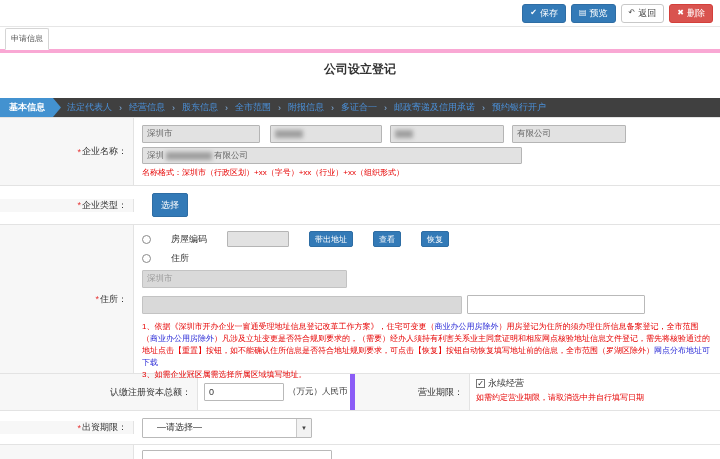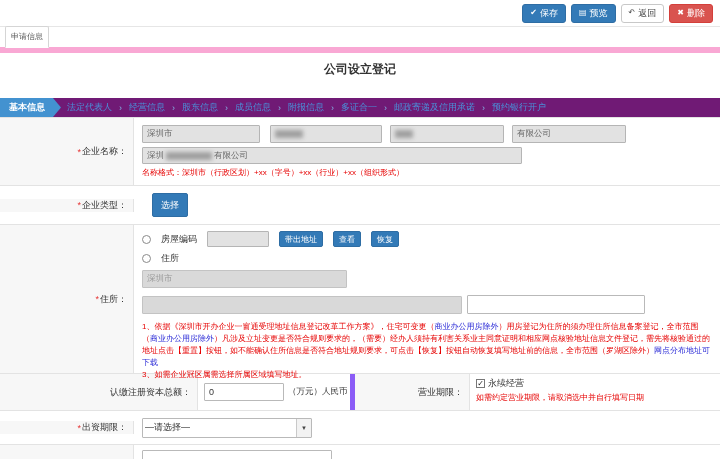--- a/index.html
+++ b/index.html
@@ -10,46 +10,46 @@
     font-size:9px; color:#333;
   }
   
   .toolbar { height:27px; display:flex; justify-content:flex-end; align-items:center; gap:5px; padding:0 7px; border-bottom:1px solid #e6e6e6; }
   .btn { height:19px; font-size:9px; padding:0 7px; border-radius:3px; border:1px solid transparent; display:inline-flex; align-items:center; gap:3px; color:#fff; cursor:pointer; white-space:nowrap; }
   .btn .ic { font-size:8px; line-height:1; }
   .btn-blue { background:#337ab7; border-color:#2e6da4; }
   .btn-white { background:#fff; color:#444; border-color:#c8c8c8; }
   .btn-red { background:#d9534f; border-color:#d43f3a; }
   
-  .tabstrip { height:26px; border-bottom:6px solid #f9a8d4; display:flex; align-items:flex-end; padding-left:5px; }
+  .tabstrip { height:26px; border-bottom:4px solid #f9a8d4; display:flex; align-items:flex-end; padding-left:5px; }
   .tab { font-size:8px; color:#555; background:#fff; border:1px solid #d5d5d5; border-bottom-color:#fff; border-radius:2px 2px 0 0; padding:4px 5px 5px; margin-bottom:-1px; cursor:pointer; }
   
   .titlebar { height:45px; text-align:center; padding-top:8px; }
   .page-title { font-size:12px; font-weight:bold; color:#333; }
   
-  .wizard { height:19px; background:#701a75; display:flex; align-items:center; font-size:9px; color:#4a90d9; overflow:hidden; }
+  .wizard { height:19px; background:#404040; display:flex; align-items:center; font-size:9px; color:#4a90d9; overflow:hidden; }
   .wactive { background:#4392d0; color:#fff; font-weight:bold; height:19px; display:inline-flex; align-items:center; padding:0 16px 0 9px; clip-path:polygon(0 0, calc(100% - 8px) 0, 100% 50%, calc(100% - 8px) 100%, 0 100%); cursor:pointer; }
   .witem { padding:0 6px; cursor:pointer; white-space:nowrap; }
   .wsep { color:#85b4e4; padding:0 1px; }
   
   .form { border-top:1px solid #e3e3e3; }
   .row { display:flex; border-bottom:1px solid #e3e3e3; }
   .labelcol { width:134px; background:#f7f7f7; border-right:1px solid #e3e3e3; display:flex; align-items:center; justify-content:flex-end; padding-right:6px; color:#333; flex:none; }
   .labelcol.wide { width:198px; }
   .labelcol.mid { width:120px; border-left:5px solid #8b5cf6; }
   .star { color:#e53333; margin-right:1px; }
   .content { flex:1; padding-left:8px; position:relative; }
   .ginput { background:#e2e2e2; border:1px solid #b5b5b5; height:18px; display:inline-flex; align-items:center; padding:0 4px; color:#666; font-size:8.5px; border-radius:1px; }
   .ginput.flat { background:#d9d9d9; border-color:#c3c3c3; }
   .winput { background:#fff; border:1px solid #b9b9b9; height:19px; padding:0 4px; font-size:9px; color:#333; border-radius:1px; font-family:inherit; }
   .redact { display:inline-block; height:8px; background:#8f8f8f; filter:blur(2px); border-radius:1px; opacity:.8; }
   .hint-red { color:#e60000; font-size:8px; }
   .sbtn { background:#337ab7; border:1px solid #2e6da4; color:#fff; font-size:8px; height:16px; display:inline-flex; align-items:center; padding:0 5px; border-radius:2px; cursor:pointer; white-space:nowrap; }
   .radio { width:9px; height:9px; border:1px solid #8a8a8a; border-radius:50%; background:#fff; display:inline-block; flex:none; cursor:pointer; }
-  .hline { display:flex; align-items:center; gap:10px; }
+  .hline { display:flex; align-items:center; gap:20px; }
   
   .row-name { height:68px; }
   .nameparts { display:flex; margin-top:7px; }
   .np1 { width:118px; } .np2 { width:112px; margin-left:10px; } .np3 { width:114px; margin-left:8px; } .np4 { width:114px; margin-left:8px; }
   .fullname { margin-top:4px; width:380px; height:17px; }
   .fullname .redact { width:46px; margin:0 2px; }
   .row-name .hint-red { display:block; margin-top:3px; }
   
   .row-type { height:39px; align-items:center; }
   .row-type .content { display:flex; align-items:center; }
@@ -72,21 +72,21 @@
   .cap-content { flex:none; width:152px; display:flex; align-items:center; padding-left:6px; gap:4px; }
   .cap-input { width:80px; height:18px; }
   .cap-unit { font-size:8.5px; color:#333; white-space:nowrap; }
   .term-content { flex:1; padding-left:6px; padding-top:3px; }
   .cbline { display:flex; align-items:center; gap:3px; }
   .cb { width:9px; height:9px; border:1px solid #777; background:#fff; display:inline-flex; align-items:center; justify-content:center; font-size:8px; color:#222; line-height:1; cursor:pointer; }
   .term-content .hint-red { display:block; margin-top:2px; }
   
   .row-fundterm { height:34px; align-items:center; }
   .row-fundterm .content { display:flex; align-items:center; }
-  .select { width:170px; height:20px; background:#fff; border:1px solid #b9b9b9; display:flex; align-items:center; justify-content:space-between; padding-left:2px; cursor:pointer; border-radius:1px; }
+  .select { width:170px; height:20px; background:#fff; border:1px solid #b9b9b9; display:flex; align-items:center; justify-content:space-between; padding-left:14px; cursor:pointer; border-radius:1px; }
   .select .val { color:#333; }
   .ddbox { width:15px; height:18px; border-left:1px solid #c9c9c9; background:#f2f2f2; display:flex; align-items:center; justify-content:center; font-size:6px; color:#444; }
   
   .row-director { height:40px; border-bottom:none; }
   .row-director .content { padding-top:5px; }
   .director-input { width:190px; }
 </style>
 </head>
 <body>
 
@@ -120,21 +120,21 @@
   </div>
 
   <div class="wizard">
       <span class="wactive">基本信息</span>
       <span class="witem">法定代表人</span>
       <span class="wsep">›</span>
       <span class="witem">经营信息</span>
       <span class="wsep">›</span>
       <span class="witem">股东信息</span>
       <span class="wsep">›</span>
-      <span class="witem">成员信息</span>
+      <span class="witem">全市范围</span>
       <span class="wsep">›</span>
       <span class="witem">附报信息</span>
       <span class="wsep">›</span>
       <span class="witem">多证合一</span>
       <span class="wsep">›</span>
       <span class="witem">邮政寄递及信用承诺</span>
       <span class="wsep">›</span>
       <span class="witem">预约银行开户</span>
     </div>
 

